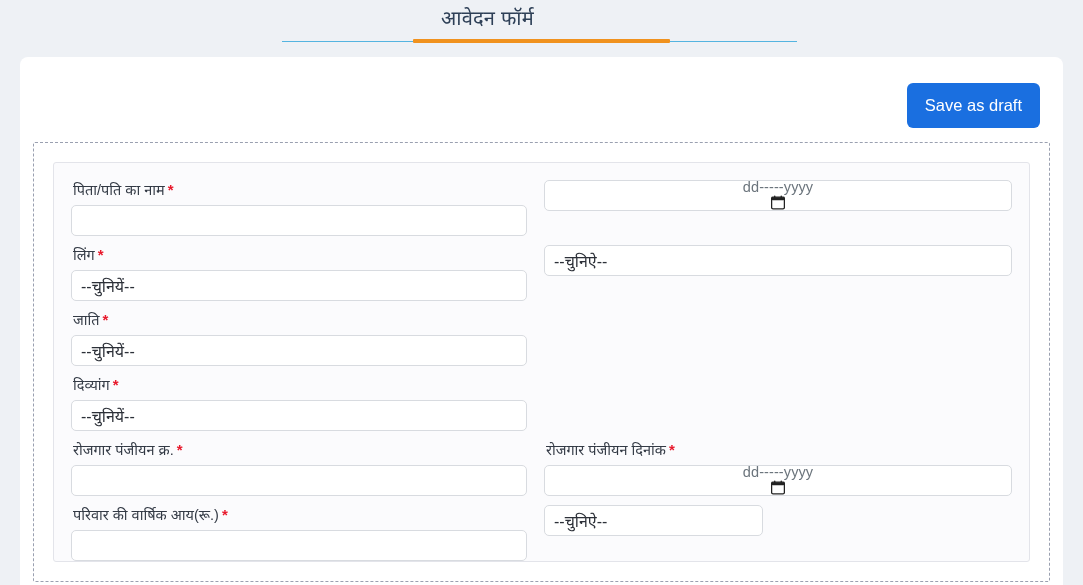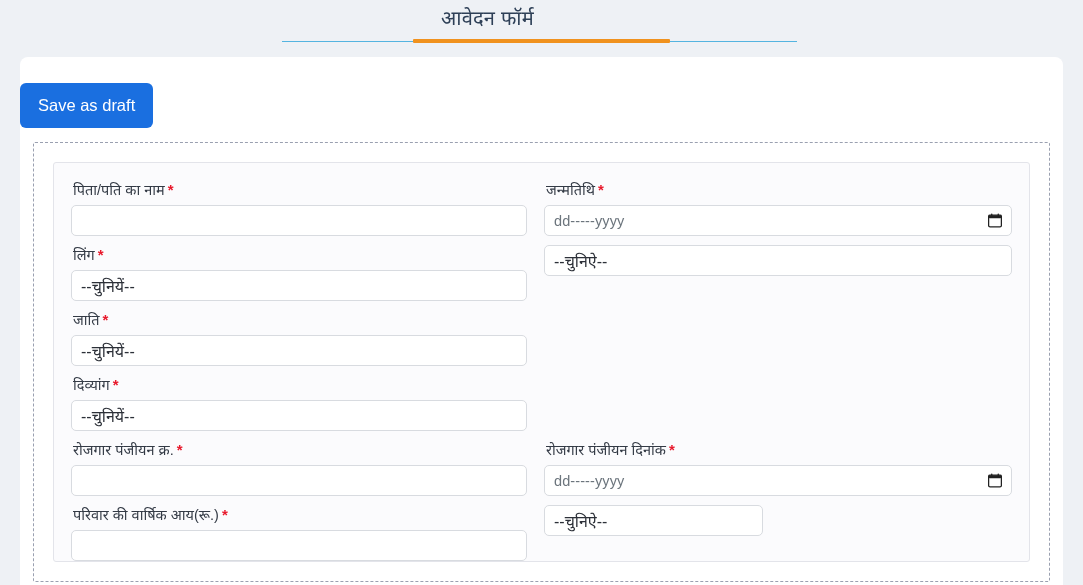--- a/index.html
+++ b/index.html
@@ -57,20 +57,21 @@
     left: 20px;
     top: 57px;
     width: 1043px;
     height: 560px;
     background: #ffffff;
     border-radius: 8px;
   }
 
   .toolbar {
     display: flex;
+    justify-content: flex-end;
     padding: 26px 23px 0 0;
   }
   .btn-primary {
     background: #1a6fe0;
     color: #ffffff;
     border: none;
     border-radius: 6px;
     font-family: inherit;
     font-size: 16.5px;
     line-height: 20px;
@@ -133,21 +134,22 @@
     display: flex;
     align-items: center;
     outline: none;
   }
   .control.narrow { width: 219px; }
 
   input.control { line-height: 29px; }
   input.control::placeholder { color: #6c757d; opacity: 1; }
 
   .date-control {
-    justify-content: space-between;
+    justify-content: flex-end;
+    flex-direction: column;
   }
   .date-text {
     color: #6c757d;
     font-size: 14.5px;
     letter-spacing: .1px;
   }
   .cal-icon {
     display: inline-block;
     width: 14px;
     height: 15px;
@@ -177,23 +179,20 @@
       <div class="form-grid">
 
         <div class="field">
           <label class="field-label">
             <span>पिता/पति का नाम</span><span class="req">*</span>
           </label>
           <input class="control" type="text" value="" style="">
         </div>
 
         <div class="field">
-          <label class="field-label">
-            <span>जन्मतिथि</span><span class="req">*</span>
-          </label>
           <div class="control date-control">
             <span class="date-text">dd-----yyyy</span>
             <span class="cal-icon">
               <svg width="14" height="15" viewBox="0 0 14 15" aria-hidden="true">
                 <rect x="0.6" y="2.2" width="12.8" height="11.6" rx="1.4" fill="none" stroke="#222" stroke-width="1.3"></rect>
                 <rect x="0.6" y="2.2" width="12.8" height="3.1" rx="1.2" fill="#222"></rect>
                 <rect x="3.1" y="0.5" width="1.3" height="3" rx="0.5" fill="#222"></rect>
                 <rect x="9.6" y="0.5" width="1.3" height="3" rx="0.5" fill="#222"></rect>
               </svg>
             </span>

